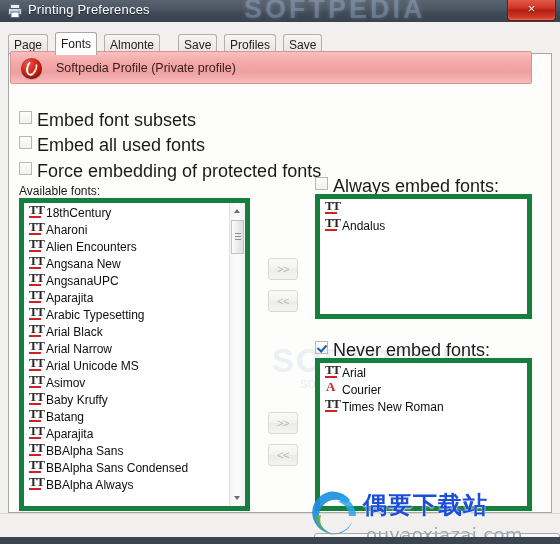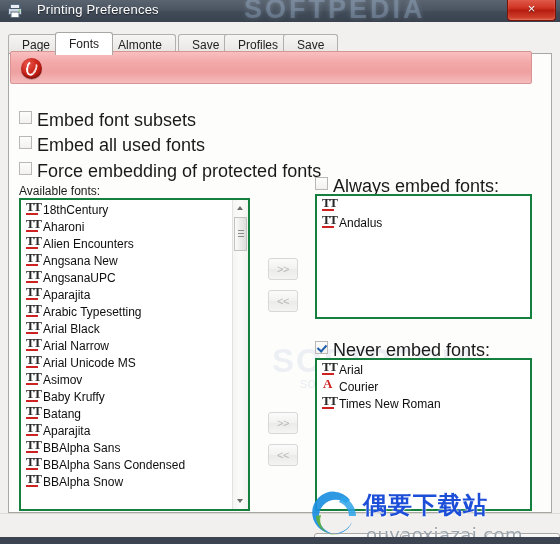--- a/index.html
+++ b/index.html
@@ -41,21 +41,20 @@
   }
   #titlebar .tb-title {
     position: absolute;
     left: 28px; top: 2px;
     color: #ffffff;
     font-size: 13px;
     font-family: "Liberation Sans", sans-serif;
     letter-spacing: 0.2px;
     text-shadow: 0 1px 1px rgba(0,0,0,0.55);
     white-space: nowrap;
-    margin-left: 9px;
   }
   #softpedia-wm {
     position: absolute;
     left: 244px; top: -6px;
     font-size: 27px;
     font-weight: bold;
     letter-spacing: 3px;
     color: rgba(170,195,225,0.30);
     font-family: "Liberation Sans", sans-serif;
     white-space: nowrap;
@@ -97,21 +96,21 @@
     position: absolute;
     left: 8px; top: 10px;
     width: 544px;
     height: 22px;
   }
   .tab {
     position: absolute;
     top: 2px;
     height: 20px;
     line-height: 20px;
-    padding: 0 13px;
+    padding: 0 5px;
     background: linear-gradient(to bottom, #f6f5f3 0%, #e7e5e2 100%);
     border: 1px solid #b2b0ad;
     border-bottom: none;
     border-radius: 3px 3px 0 0;
     font-size: 12px;
     color: #222;
     white-space: nowrap;
     box-sizing: border-box;
   }
   .tab.active {
@@ -218,21 +217,21 @@
     position: absolute;
     font-size: 12px;
     color: #1a1a1a;
     white-space: nowrap;
   }
 
   
   .listbox {
     position: absolute;
     background: #ffffff;
-    border: 2px solid #15803d;
+    border: 5px solid #15803d;
     box-sizing: border-box;
     overflow: hidden;
   }
   .list-inner {
     position: absolute;
     left: 0; top: 2px;
     right: 0; bottom: 0;
     overflow: hidden;
   }
   .font-item {
@@ -467,20 +466,21 @@
 
     <div id="tabpage"></div>
 
     <div id="wm-mid">SOFTPEDIA</div>
     <div id="wm-mid2">softpedia.com</div>
 
     <div id="profile-banner">
       <div id="profile-icon">
         <div class="swirl"></div>
       </div>
+      <div id="profile-label">Softpedia Profile (Private profile)</div>
     </div>
 
     <div class="cb-row" style="top:88px">
       <span class="cb"></span>
       <span class="cb-label">Embed font subsets</span>
     </div>
     <div class="cb-row" style="top:113px">
       <span class="cb"></span>
       <span class="cb-label">Embed all used fonts</span>
     </div>
@@ -501,21 +501,21 @@
           <div class="font-item"><span class="fi-icon"><span class="tt">TT</span><span class="bar"></span></span><span class="fi-label">Arabic Typesetting</span></div>
           <div class="font-item"><span class="fi-icon"><span class="tt">TT</span><span class="bar"></span></span><span class="fi-label">Arial Black</span></div>
           <div class="font-item"><span class="fi-icon"><span class="tt">TT</span><span class="bar"></span></span><span class="fi-label">Arial Narrow</span></div>
           <div class="font-item"><span class="fi-icon"><span class="tt">TT</span><span class="bar"></span></span><span class="fi-label">Arial Unicode MS</span></div>
           <div class="font-item"><span class="fi-icon"><span class="tt">TT</span><span class="bar"></span></span><span class="fi-label">Asimov</span></div>
           <div class="font-item"><span class="fi-icon"><span class="tt">TT</span><span class="bar"></span></span><span class="fi-label">Baby Kruffy</span></div>
           <div class="font-item"><span class="fi-icon"><span class="tt">TT</span><span class="bar"></span></span><span class="fi-label">Batang</span></div>
           <div class="font-item"><span class="fi-icon"><span class="tt">TT</span><span class="bar"></span></span><span class="fi-label">Aparajita</span></div>
           <div class="font-item"><span class="fi-icon"><span class="tt">TT</span><span class="bar"></span></span><span class="fi-label">BBAlpha Sans</span></div>
           <div class="font-item"><span class="fi-icon"><span class="tt">TT</span><span class="bar"></span></span><span class="fi-label">BBAlpha Sans Condensed</span></div>
-          <div class="font-item"><span class="fi-icon"><span class="tt">TT</span><span class="bar"></span></span><span class="fi-label">BBAlpha Snow</span></div>
+          <div class="font-item"><span class="fi-icon"><span class="tt">TT</span><span class="bar"></span></span><span class="fi-label">BBAlpha Always</span></div>
         </div>
       <div class="vscroll">
         <div class="sb-arrow up">
             <div class="tri"></div>
           </div>
         <div class="sb-thumb" style="top:17px; height:34px;">
           <div class="grip">
               <i></i>
               <i></i>
               <i></i>

